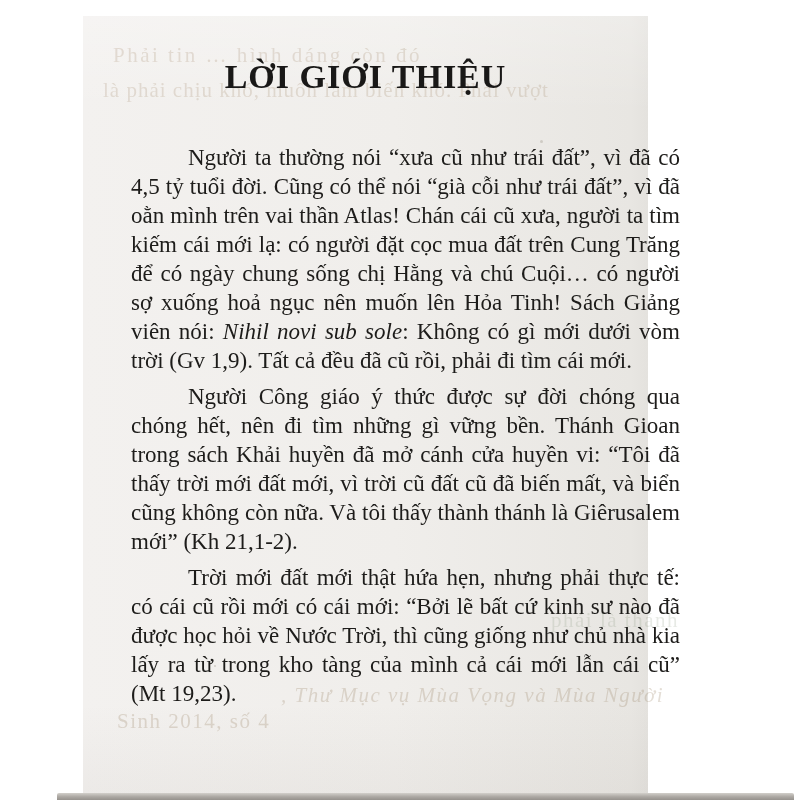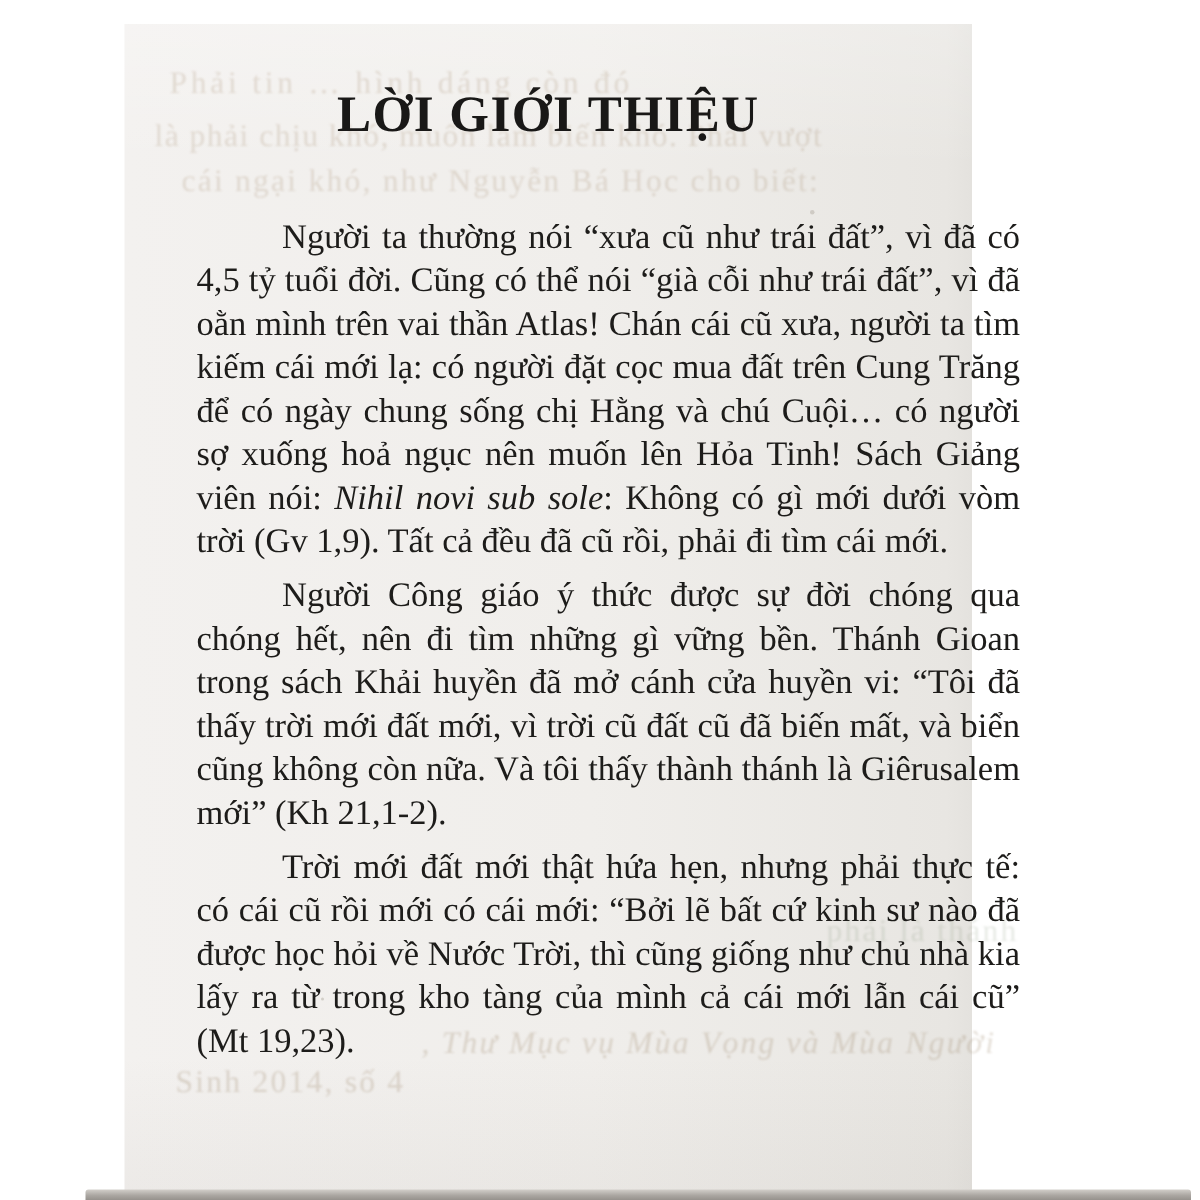--- a/index.html
+++ b/index.html
@@ -87,21 +87,20 @@
 </style>
 </head>
 <body>
 
 <div class="photo">
 
   <div class="page">
 
     <div class="ghost g0">Phải tin … hình dáng còn đó</div>
     <div class="ghost g1">là phải chịu khó, muốn làm biến khó. Phải vượt</div>
-    <div class="ghost g2">cái ngại khó, như Nguyễn Bá Học cho biết:</div>
     <div class="ghost g3">phải là thánh</div>
     <div class="ghost g4">, Thư Mục vụ Mùa Vọng và Mùa Người</div>
     <div class="ghost g5">Sinh 2014, số 4</div>
 
     <h1 class="title">LỜI GIỚI THIỆU</h1>
 
     <div class="body-text">
       <p><span>Người ta thường nói “xưa cũ như trái đất”, vì đã có 4,5 tỷ tuổi đời. Cũng có thể nói “già cỗi như trái đất”, vì đã oằn mình trên vai thần Atlas! Chán cái cũ xưa, người ta tìm kiếm cái mới lạ: có người đặt cọc mua đất trên Cung Trăng để có ngày chung sống chị Hằng và chú Cuội… có người sợ xuống hoả ngục nên muốn lên Hỏa Tinh! Sách Giảng viên nói: </span><i>Nihil novi sub sole</i><span>: Không có gì mới dưới vòm trời (Gv 1,9). Tất cả đều đã cũ rồi, phải đi tìm cái mới.</span></p>
       <p><span>Người Công giáo ý thức được sự đời chóng qua chóng hết, nên đi tìm những gì vững bền. Thánh Gioan trong sách Khải huyền đã mở cánh cửa huyền vi: “Tôi đã thấy trời mới đất mới, vì trời cũ đất cũ đã biến mất, và biển cũng không còn nữa. Và tôi thấy thành thánh là Giêrusalem mới” (Kh 21,1-2).</span></p>
       <p><span>Trời mới đất mới thật hứa hẹn, nhưng phải thực tế: có cái cũ rồi mới có cái mới: “Bởi lẽ bất cứ kinh sư nào đã được học hỏi về Nước Trời, thì cũng giống như chủ nhà kia lấy ra từ trong kho tàng của mình cả cái mới lẫn cái cũ” (Mt 19,23).</span></p>

